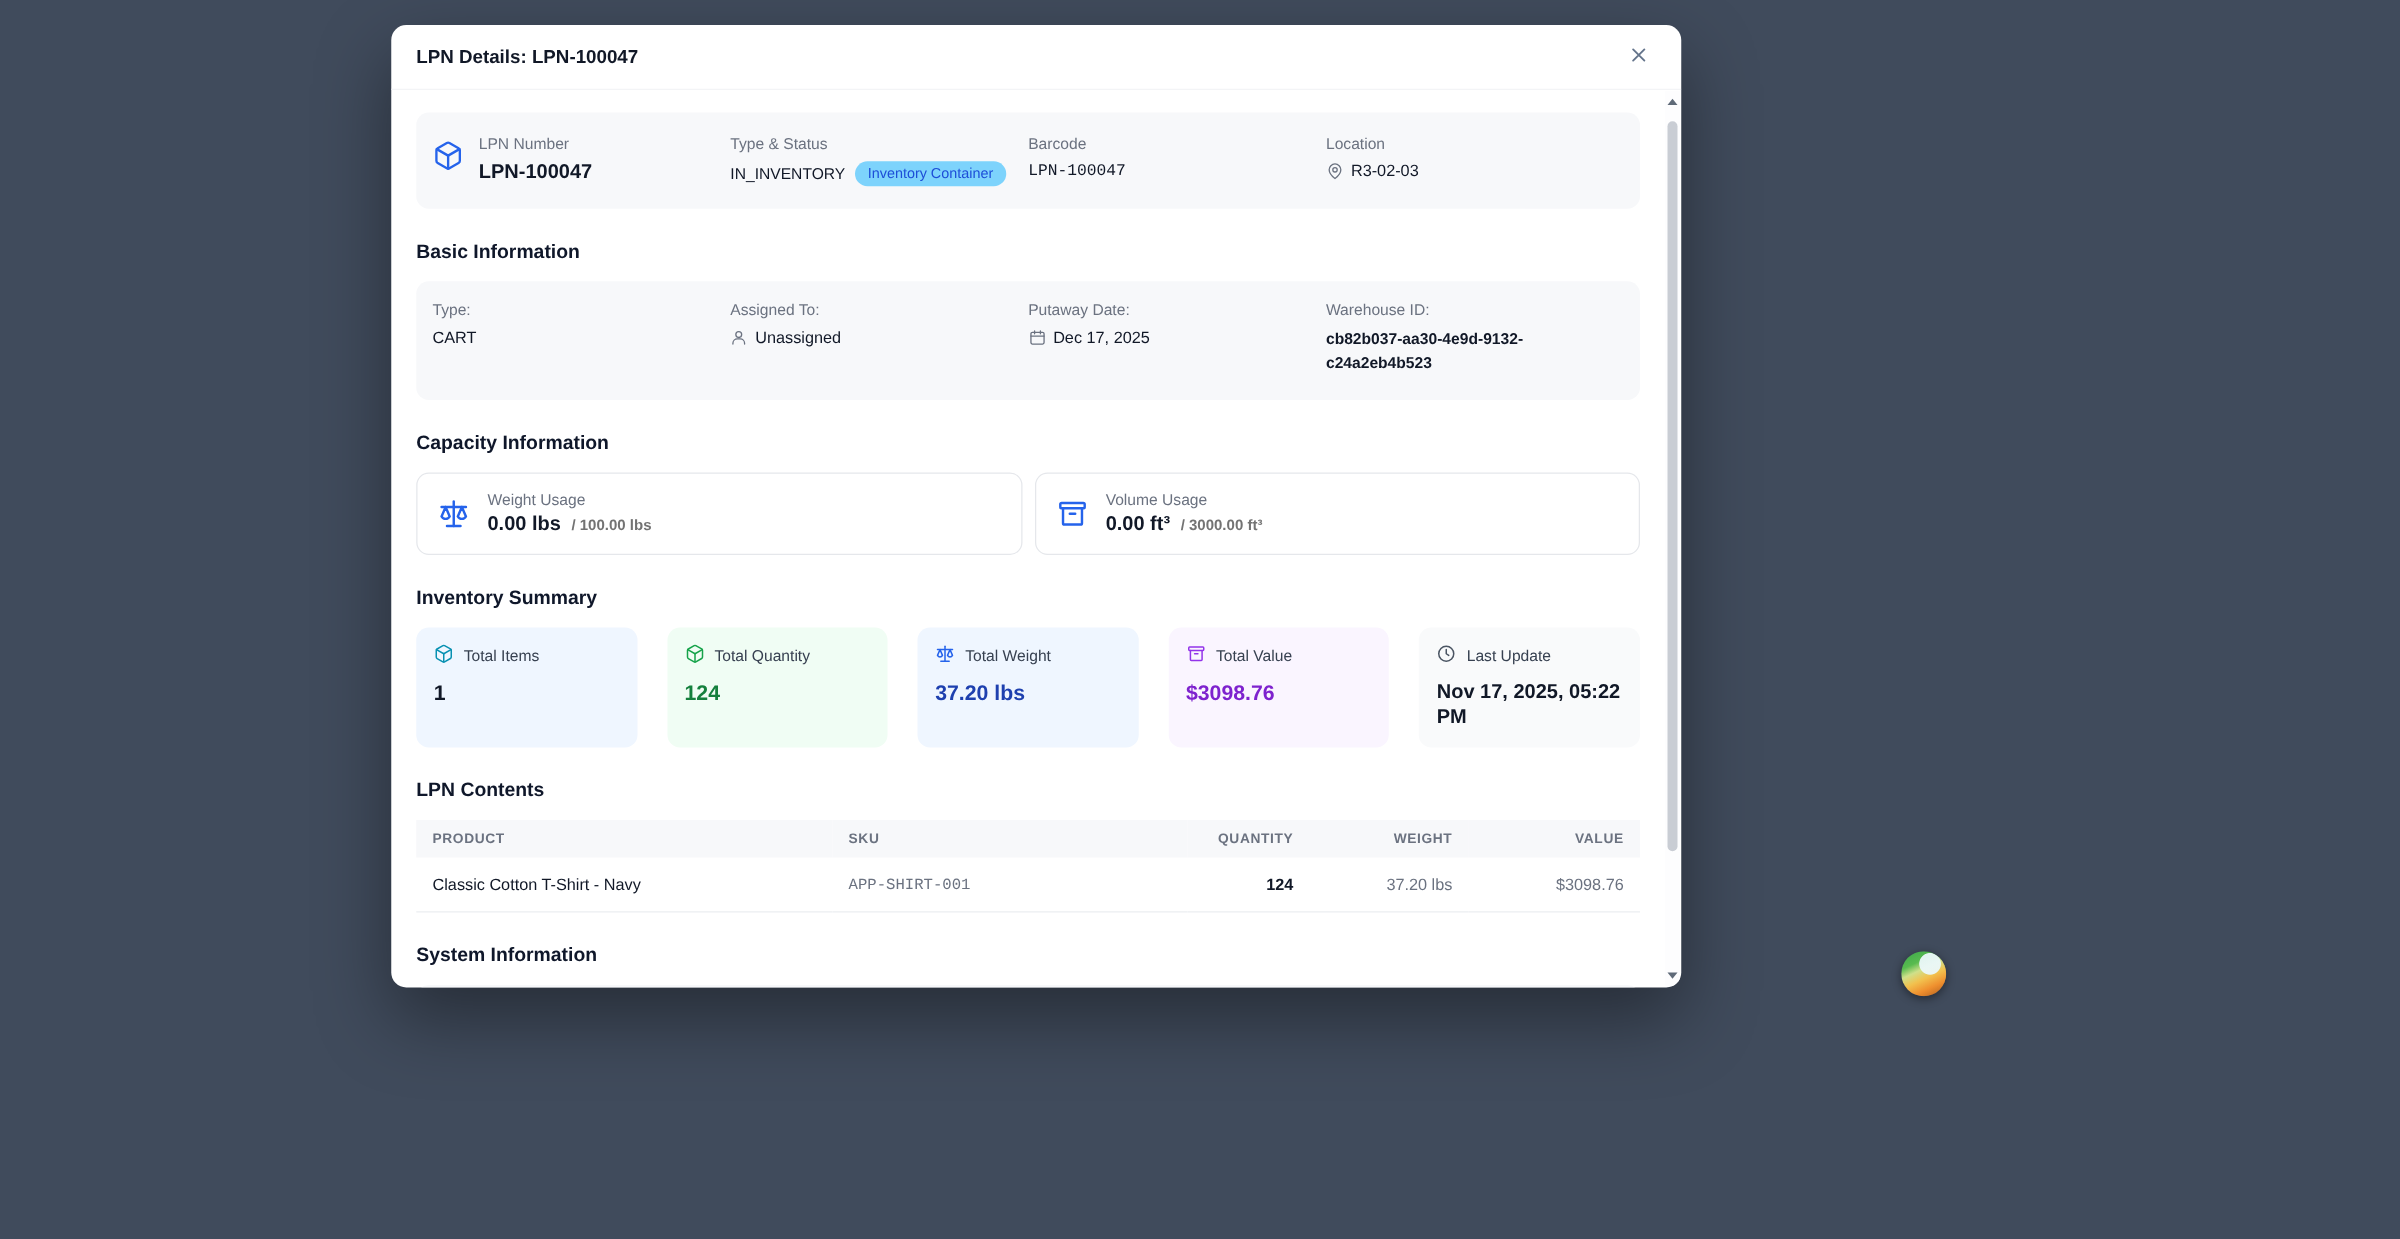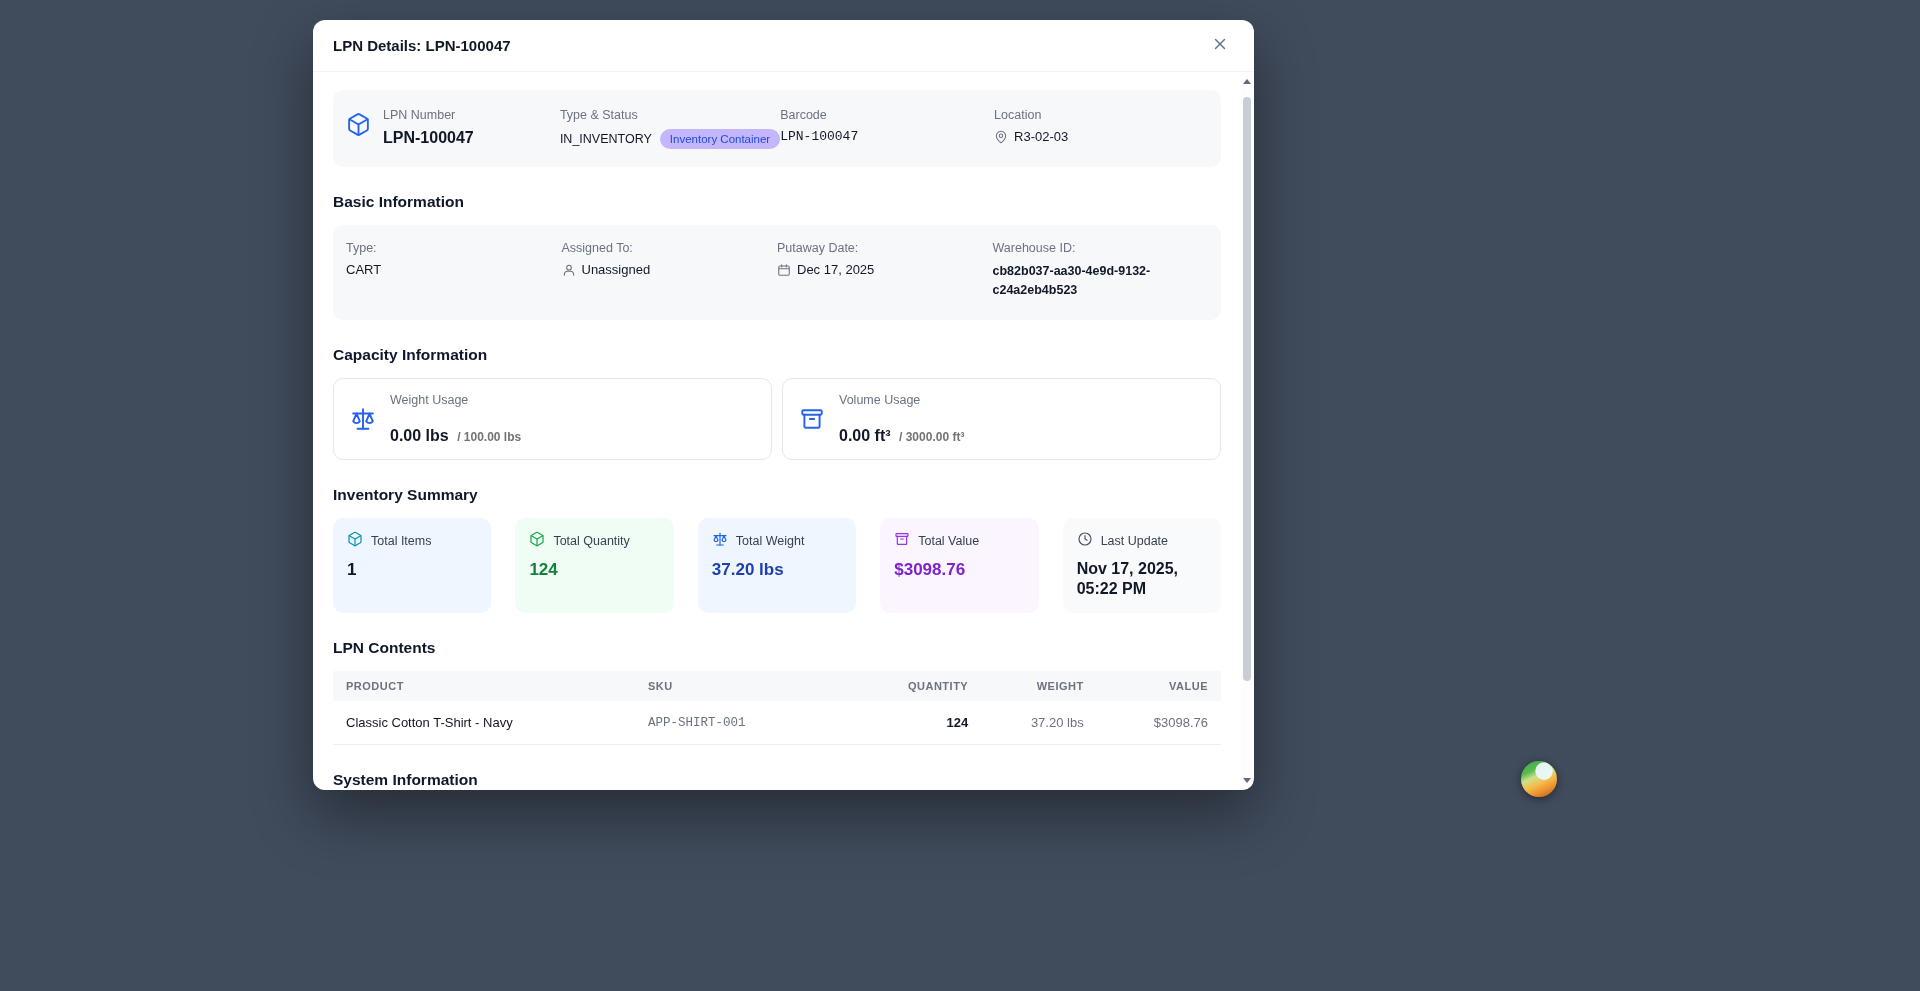--- a/index.html
+++ b/index.html
@@ -9,21 +9,21 @@
     font-family: "Liberation Sans", sans-serif;
     position: relative;
     overflow: hidden;
     color: #111827;
   }
 
   
   .modal {
     position: absolute;
     left: 313px; top: 20px;
-    width: 941px; height: 770px;
+    width: 1032px; height: 770px;
     background: #ffffff;
     border-radius: 12px;
     box-shadow: 0 25px 60px rgba(0,0,0,.40);
     overflow: hidden;
   }
   .modal-header {
     display: flex; align-items: center; justify-content: space-between;
     height: 52px; padding: 0 20px;
     border-bottom: 1px solid #f3f4f6;
   }
@@ -68,21 +68,21 @@
     background: #f7f8fa; border-radius: 10px;
     padding: 18px 13px;
     display: grid; grid-template-columns: repeat(4, 1fr);
   }
   .lpn-col { display: flex; gap: 12px; }
   .cube-icon-lg { width: 25px; height: 25px; color: #2563eb; margin-top: 4px; }
   .lpn-value { font-size: 16px; font-weight: 700; color: #111827; }
   .status-row { display: flex; align-items: center; gap: 8px; }
   .status-text { font-size: 12.5px; color: #111827; }
   .badge {
-    background: #c4b5fd; color: #1d4ed8;
+    background: #7dd3fc; color: #1d4ed8;
     font-size: 11.5px; font-weight: 500;
     padding: 4px 10px; border-radius: 999px; white-space: nowrap;
   }
   .mono { font-family: "Liberation Mono", "DejaVu Sans Mono", monospace; }
   .barcode-value { font-size: 13px; color: #111827; }
 
   
   .info-card {
     background: #f7f8fa; border-radius: 10px;
     padding: 16px 13px 20px;
@@ -91,21 +91,21 @@
   .warehouse-id { font-size: 12.5px; font-weight: 600; color: #111827; line-height: 1.5; padding-right: 30px; overflow-wrap: break-word; }
 
   
   .capacity-row { display: flex; gap: 10px; }
   .capacity-card {
     flex: 1; border: 1px solid #e5e7eb; border-radius: 10px;
     padding: 14px 16px; display: flex; align-items: center; gap: 14px;
     background: #ffffff;
   }
   .capacity-icon { width: 26px; height: 26px; color: #2563eb; flex: 0 0 auto; }
-  .capacity-label { font-size: 12.5px; color: #6b7280; margin-bottom: 20px; }
+  .capacity-label { font-size: 12.5px; color: #6b7280; margin-bottom: 4px; }
   .capacity-value { font-size: 16px; font-weight: 700; color: #111827; }
   .capacity-limit { font-size: 12px; font-weight: 600; color: #737373; margin-left: 4px; }
 
   
   .inv-row { display: flex; gap: 24px; }
   .inv-card { flex: 1; border-radius: 10px; padding: 13px 14px; }
   .inv-head { display: flex; align-items: center; gap: 8px; margin-bottom: 8px; }
   .inv-head svg { width: 16px; height: 16px; flex: 0 0 auto; }
   .inv-label { font-size: 12.5px; color: #374151; }
   .inv-value { font-size: 17px; font-weight: 700; line-height: 1.3; }

